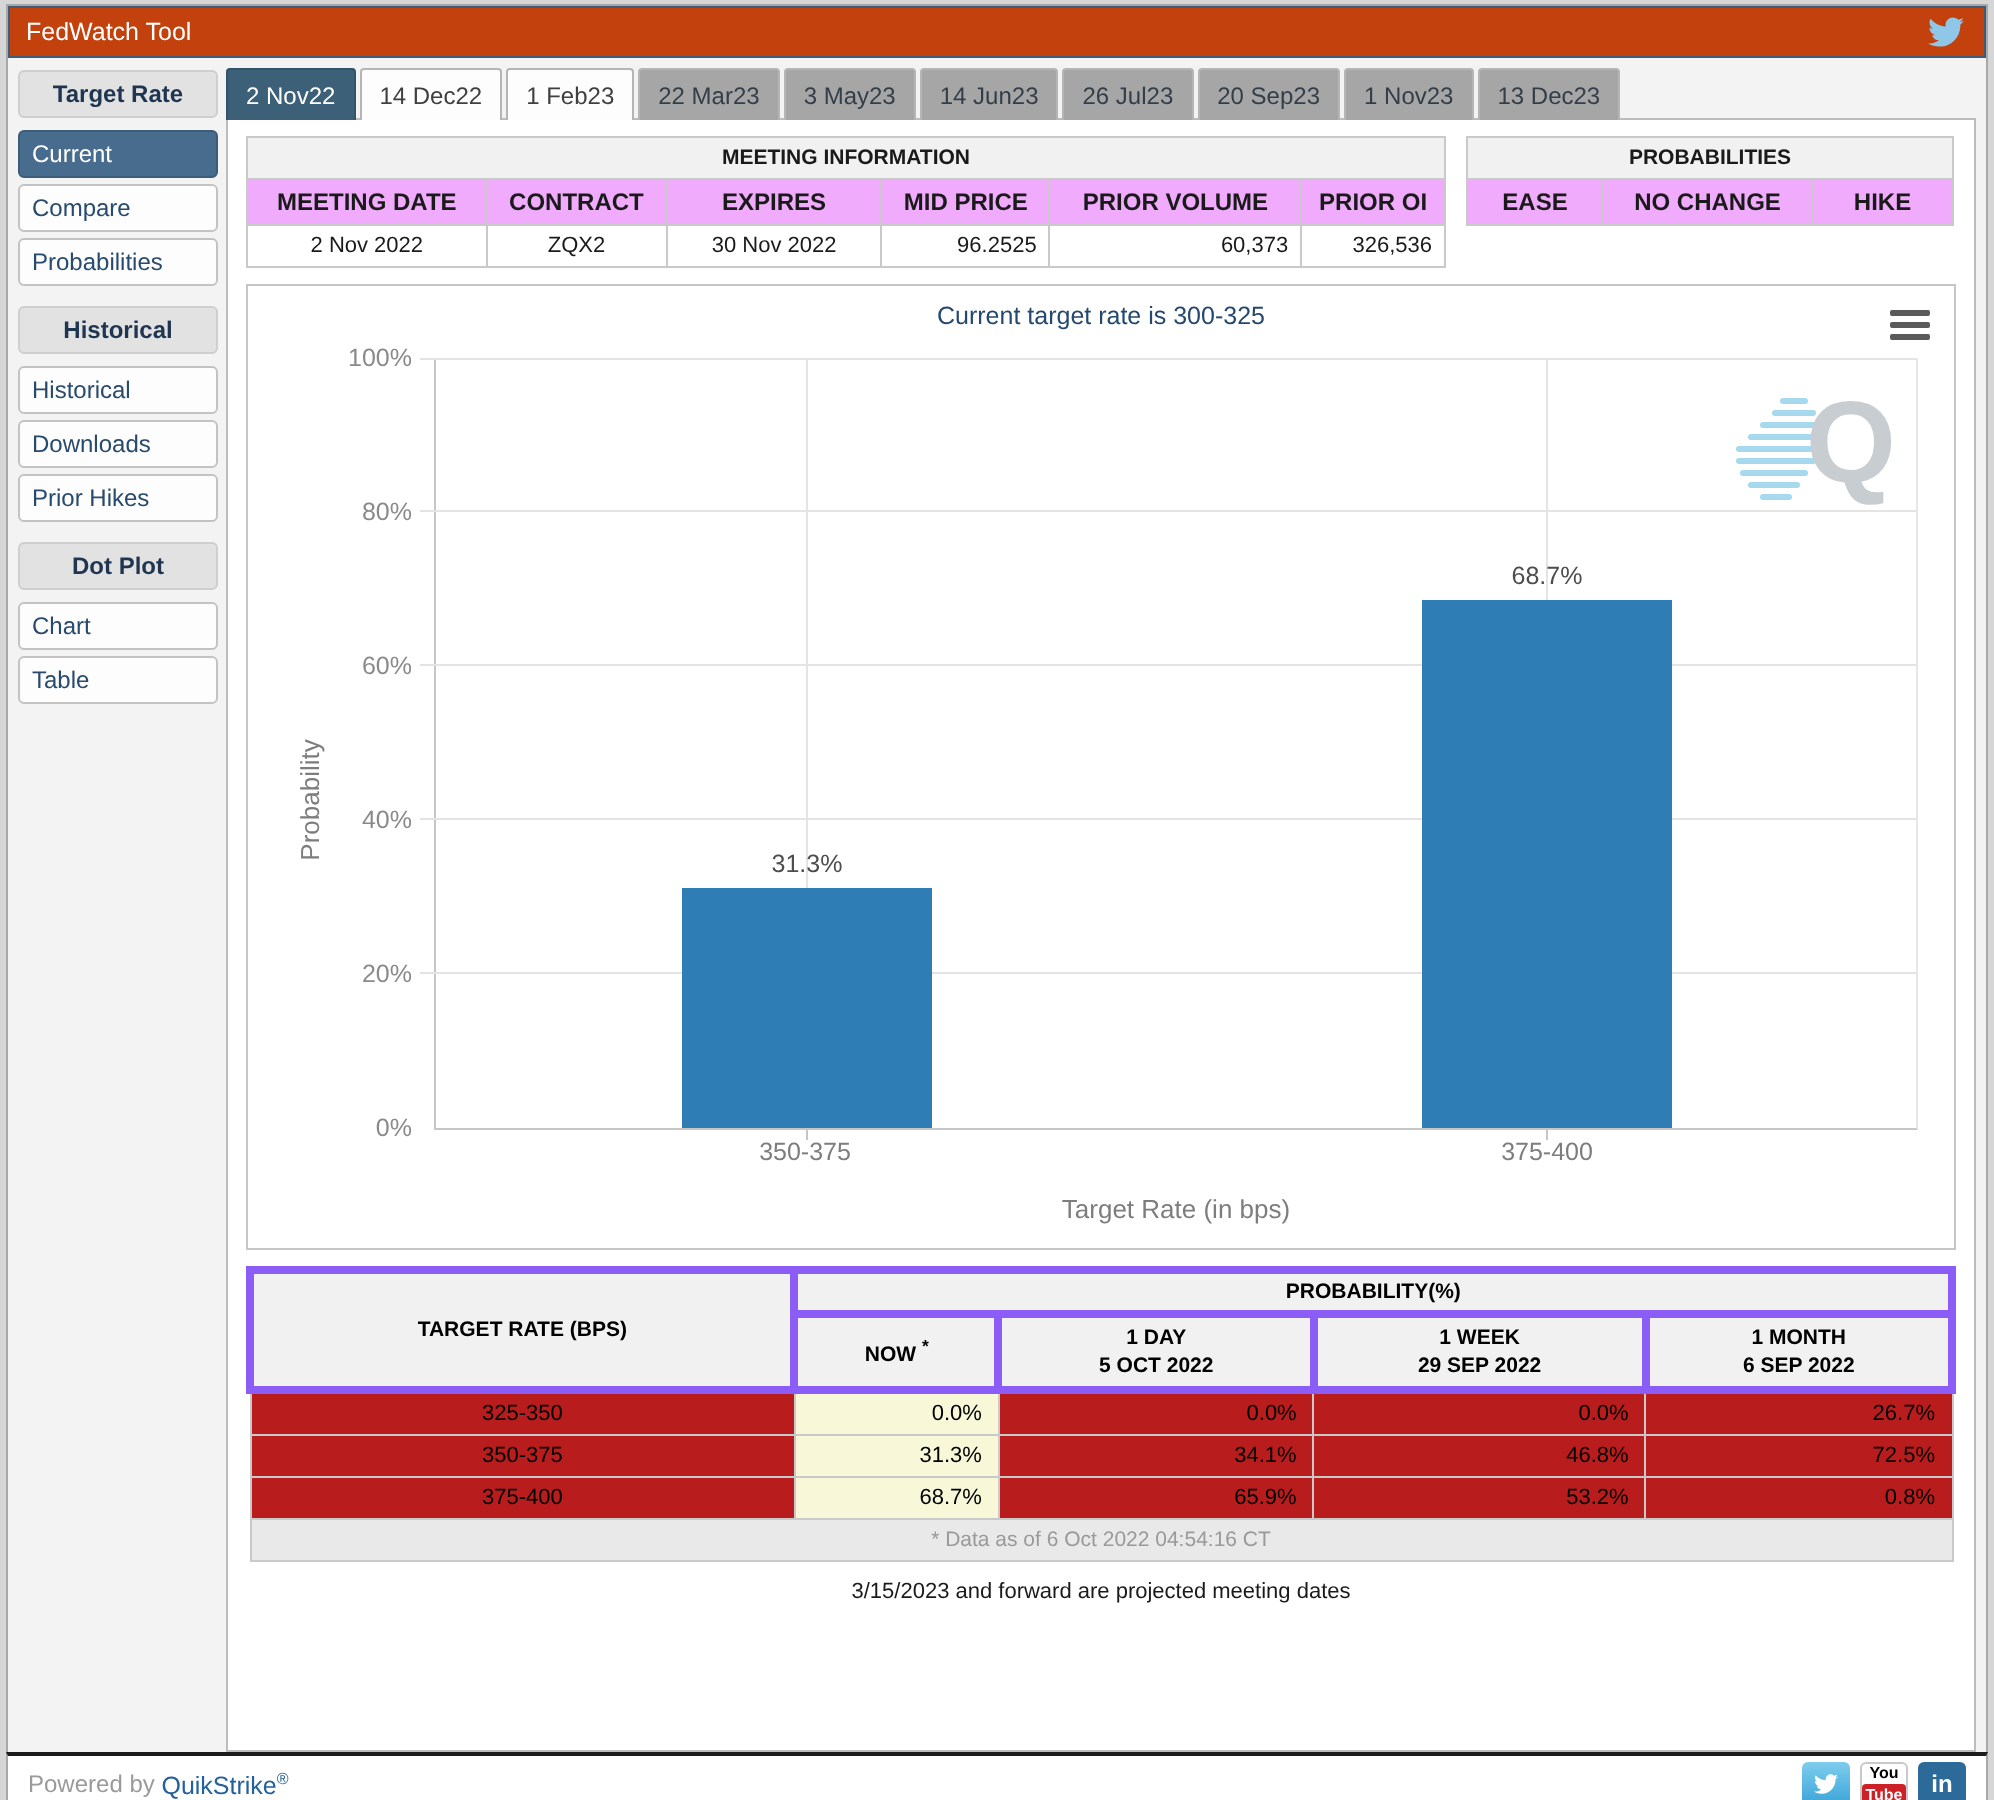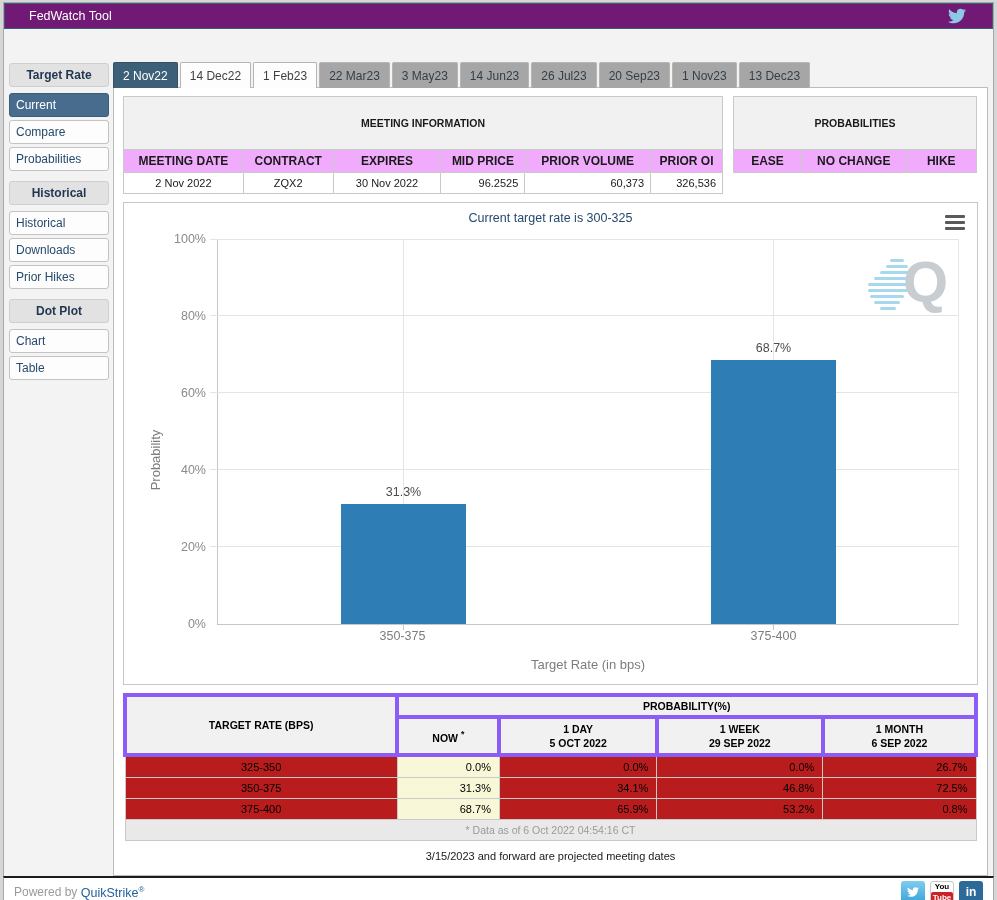--- a/index.html
+++ b/index.html
@@ -1,40 +1,40 @@
 <!DOCTYPE html>
 <html><head>
 <meta charset="utf-8">
 <style>
   * { margin:0; padding:0; box-sizing:border-box; }
   html,body { width:997px; height:900px; background:#d6d6d6; font-family:"Liberation Sans", sans-serif; }
   .frame { margin:2px 3px 0 3px; width:991px; height:874px; background:#f3f3f3; border:1px solid #a8a8a8; border-bottom:none; display:flex; flex-direction:column; }
   
-  .topbar { height:26px; background:#701a75; color:#fff; font-size:12.5px; display:flex; align-items:center; justify-content:space-between; padding:0 24px; border:1px solid #3c5c78; }
+  .topbar { height:26px; background:#c2410c; color:#fff; font-size:12.5px; display:flex; align-items:center; justify-content:space-between; padding:0 8px; border:1px solid #3c5c78; }
   .topbar .tw { width:22px; height:18px; cursor:pointer; }
   
-  .content { flex:1; display:flex; padding:5px 5px 0 5px; gap:4px;margin-top:28px; }
+  .content { flex:1; display:flex; padding:5px 5px 0 5px; gap:4px; }
   .sidebar { width:100px; flex:0 0 100px; padding-top:1px; }
   .side-h { background:#e2e2e2; border:1px solid #cfcfcf; border-radius:3px; text-align:center; font-size:12px; font-weight:bold; color:#1f3550; padding:4px 0; margin:10px 0 6px 0; }
   .side-h:first-child { margin-top:0; }
   .side-item { background:#fdfdfd; border:1px solid #c3c3c3; border-radius:3px; font-size:12px; color:#274a6d; padding:4px 6px; margin-bottom:3px; cursor:pointer; }
   .side-item.sel { background:#486c8e; border-color:#3c5c78; color:#fff; }
   .main { flex:1; display:flex; flex-direction:column; }
   
   .tabs { display:flex; gap:2px; position:relative; z-index:2; }
   .tab { font-size:12px; padding:6px 9px 5px 9px; border:1px solid #b5b5b5; border-bottom:none; border-radius:2px 2px 0 0; background:#a6a6a6; color:#333e49; cursor:pointer; white-space:nowrap; }
   .tab.near { background:#fdfdfd; color:#404040; }
   .tab.sel { background:#3d6079; color:#fff; border-color:#33536b; }
   .tabpanel { border:1px solid #bcbcbc; background:#fff; margin-top:-1px; padding:8px 9px; flex:1; }
   
   table { border-collapse:collapse; }
   .info-row { display:flex; gap:10px; margin-bottom:8px; }
   .mi { width:600px; } .pr { width:244px; }
   .dtab { width:100%; border:1px solid #c9c9c9; font-size:11px; color:#1a1a1a; }
-  .dtab caption { border:1px solid #c9c9c9; border-bottom:none; background:#f1f1f1; font-size:10.5px; font-weight:bold; padding:20px 0; }
+  .dtab caption { border:1px solid #c9c9c9; border-bottom:none; background:#f1f1f1; font-size:10.5px; font-weight:bold; padding:4px 0; }
   .dtab th { background:#f0abfc; border:1px solid #c9c9c9; font-size:12px; padding:4px 2px; }
   .dtab td { border:1px solid #c9c9c9; padding:4px 6px; background:#fff; }
   .c { text-align:center; } .r { text-align:right; }
   
   .chart-panel { border:1px solid #c6c6c6; padding:6px 8px 4px 8px; position:relative; background:#fff; }
   .chart-title { color:#1d4266; font-size:16.5px; letter-spacing:-0.2px; padding:4px 0 2px 4px; }
   .chart-sub { color:#25496e; font-size:12.5px; text-align:center; padding:2px 0 10px 0; }
   .burger { position:absolute; right:12px; top:12px; width:20px; height:15px; cursor:pointer; display:flex; flex-direction:column; justify-content:space-between; }
   .burger span { height:3px; background:#5a5a5a; border-radius:1px; }
   .plot-wrap { position:relative; margin:4px 10px 0 85px; }

